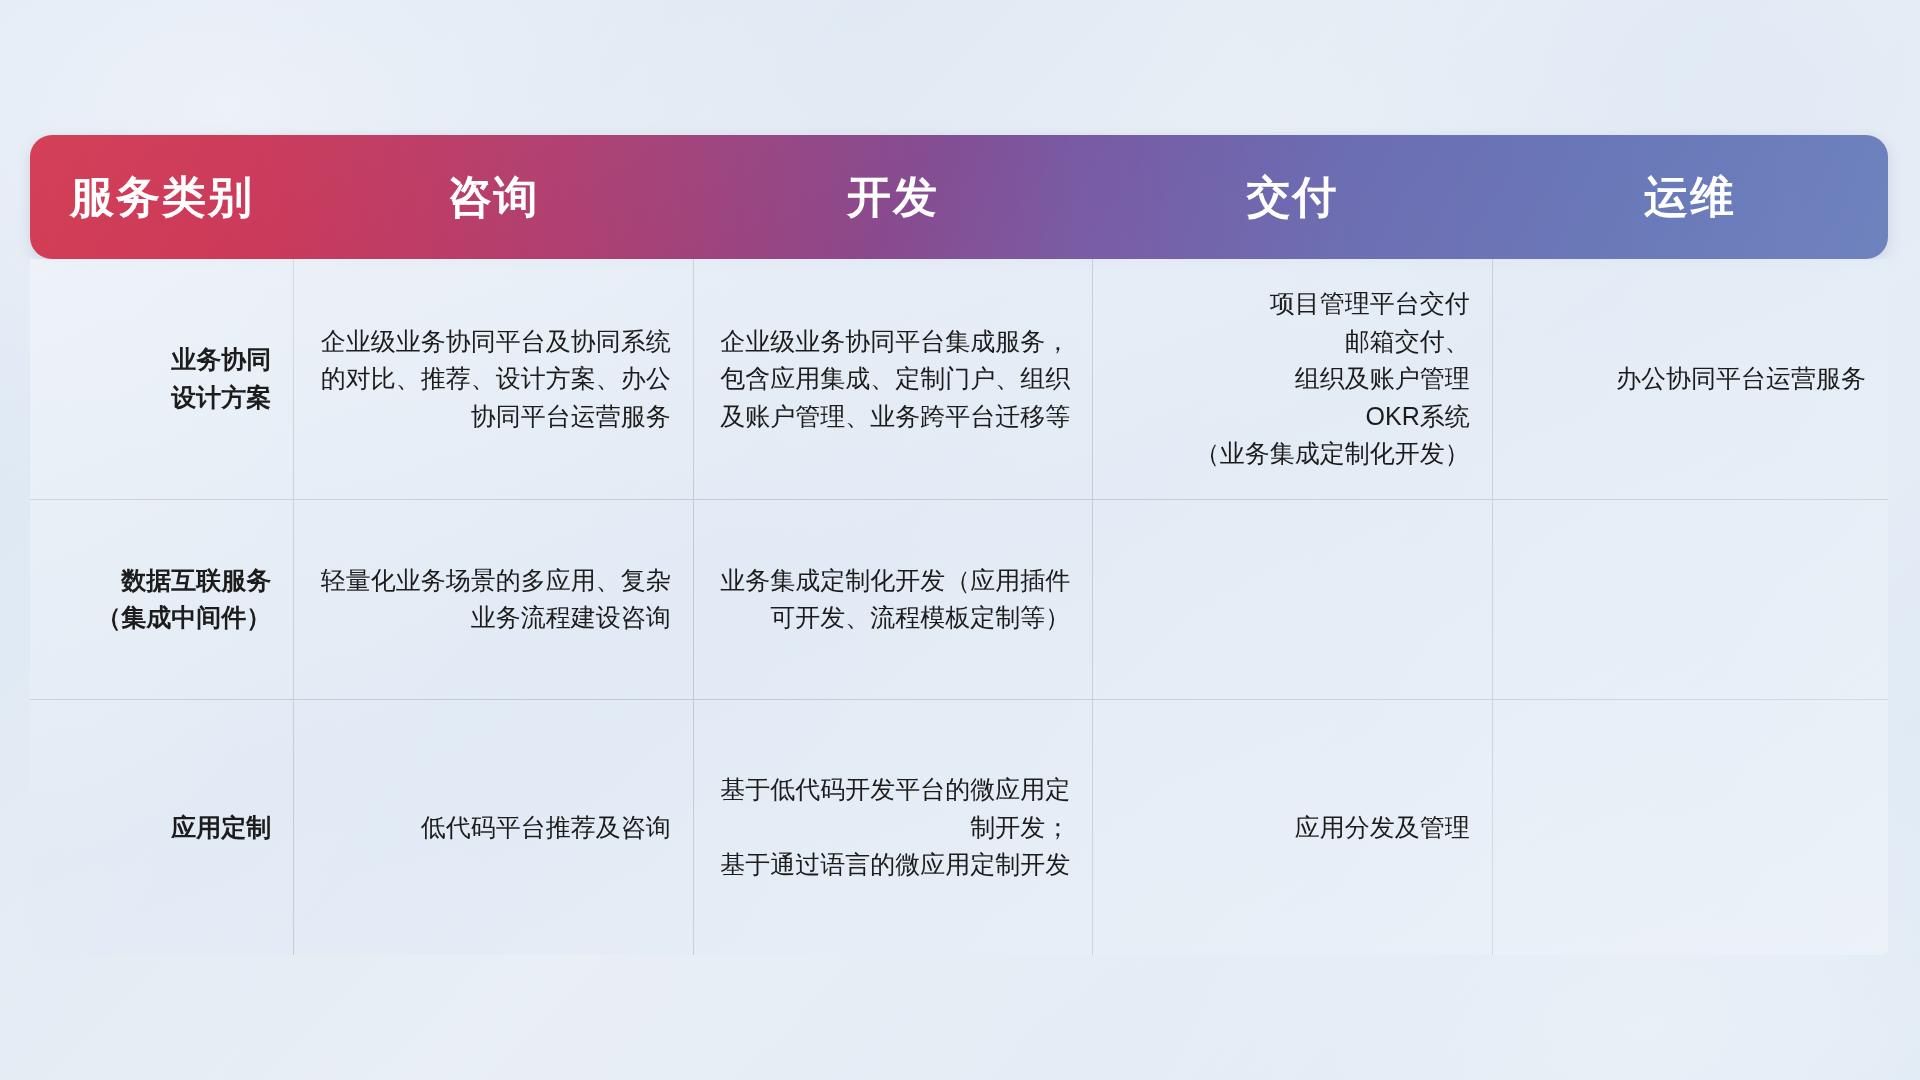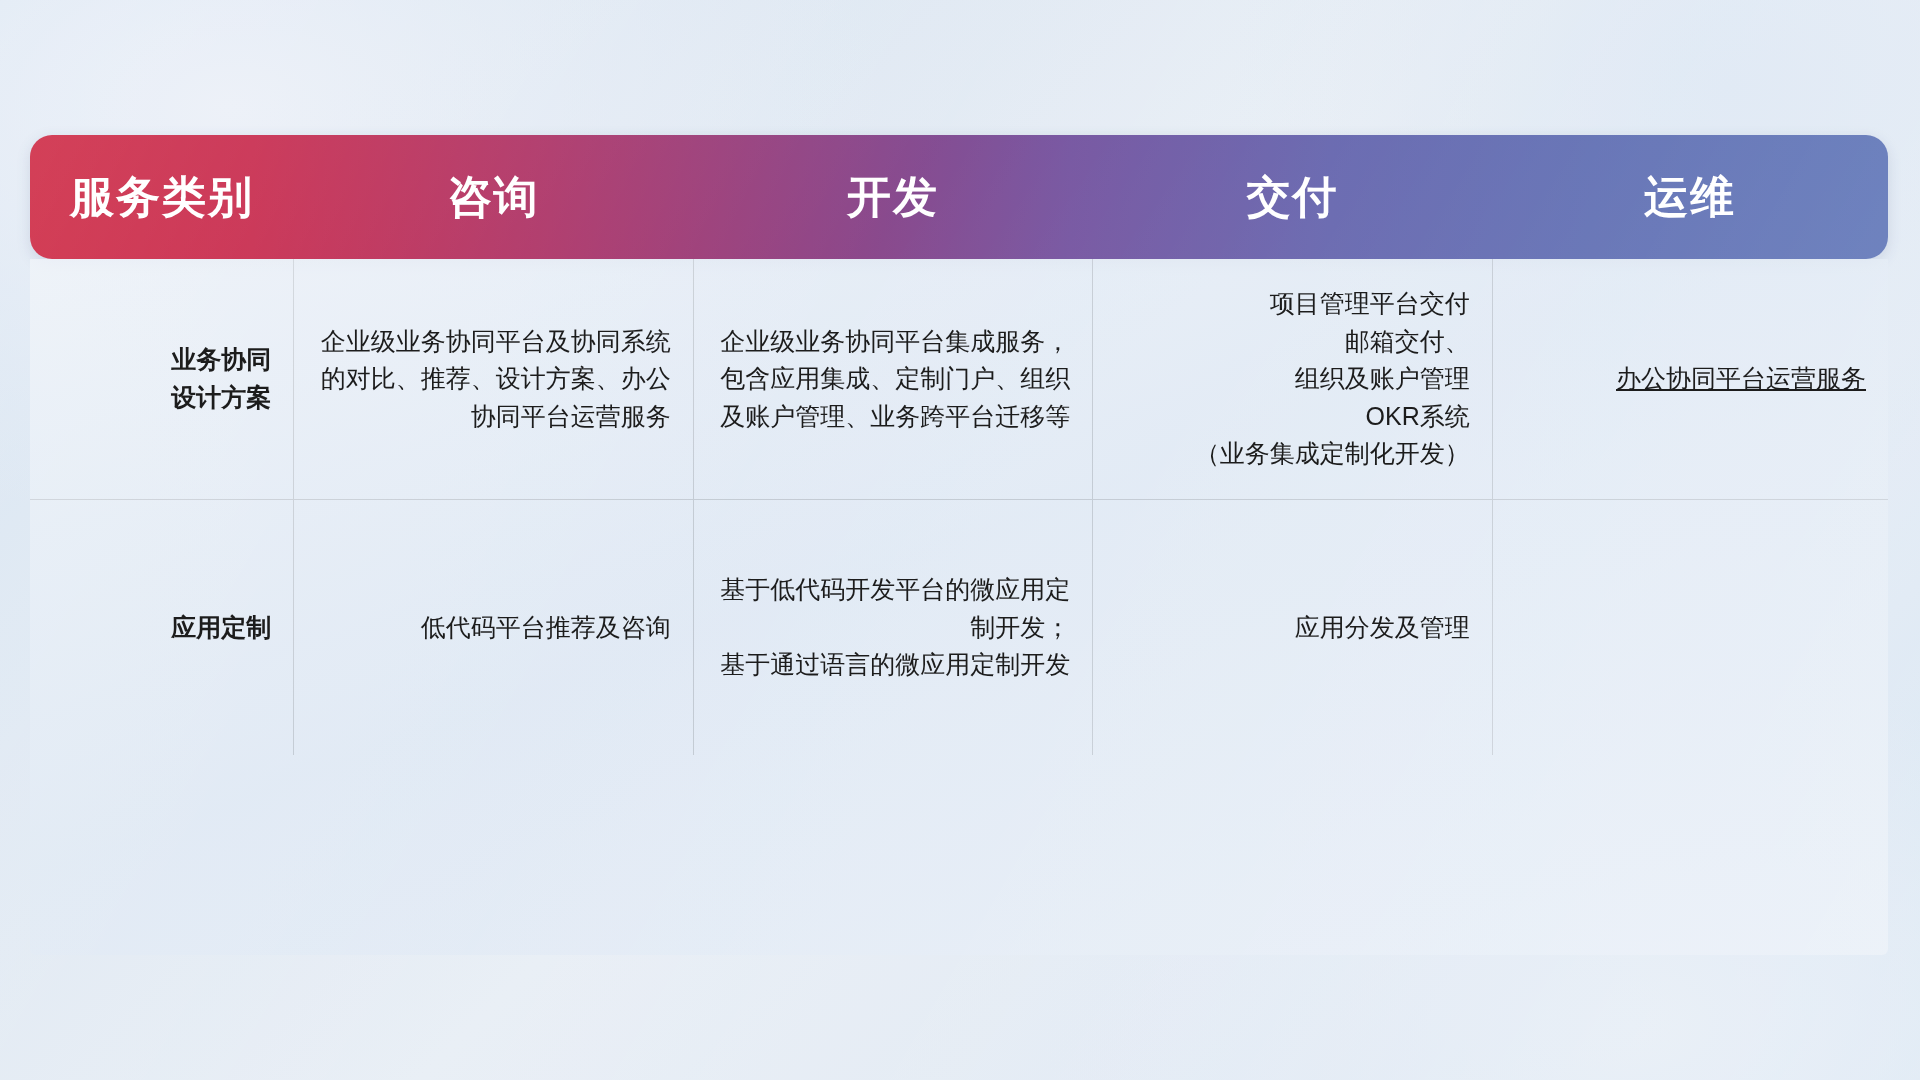--- a/index.html
+++ b/index.html
@@ -104,21 +104,20 @@
     border-right: 1.5px solid #2b2b2b;
     border-bottom: 1.5px solid #2b2b2b;
   }
 
   .table tr:last-child td {
     border-bottom: none;
   }
 
   .table td:last-child {
     border-right: none;
-    text-decoration: underline;
   }
 
   .cat-cell {
     color: #3f6cc4;
     font-weight: bold;
     font-size: 28px;
     line-height: 1.55;
     border-right: 1.5px solid #2b2b2b;
   }
 
@@ -186,20 +185,30 @@
           <td>
             <span class="cell-line">项目管理平台交付</span>
             <span class="cell-line">邮箱交付、</span>
             <span class="cell-line">组织及账户管理</span>
             <span class="cell-line">OKR系统</span>
             <span class="cell-line">（业务集成定制化开发）</span>
           </td>
           <td>办公协同平台运营服务</td>
         </tr>
 
+        <tr class="r2">
+          <td class="cat-cell">
+            <span class="cell-line">数据互联服务</span>
+            <span class="cell-line">（集成中间件）</span>
+          </td>
+          <td>轻量化业务场景的多应用、复杂业务流程建设咨询</td>
+          <td>业务集成定制化开发（应用插件可开发、流程模板定制等）</td>
+          <td></td>
+          <td></td>
+        </tr>
 
         <tr class="r3">
           <td class="cat-cell">
             <span class="cell-line">应用定制</span>
           </td>
           <td>低代码平台推荐及咨询</td>
           <td>
             <span class="cell-line">基于低代码开发平台的微应用定制开发；</span>
             <span class="cell-line">基于通过语言的微应用定制开发</span>
           </td>

